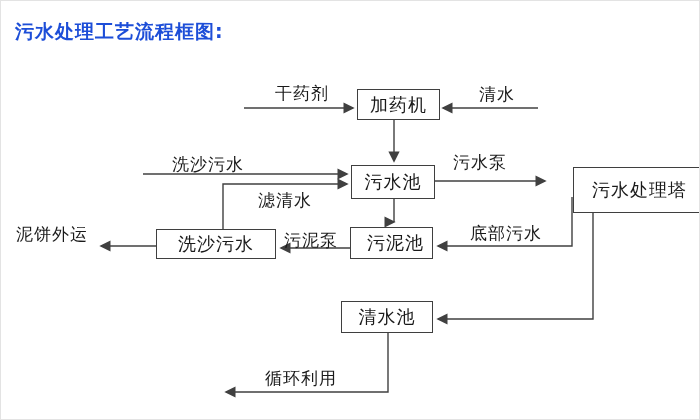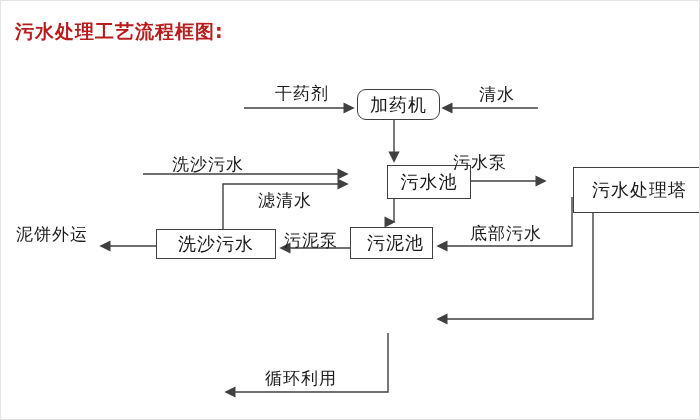--- a/index.html
+++ b/index.html
@@ -18,21 +18,21 @@
     overflow: hidden;
     color: #1a1a1a;
   }
   .title {
     position: absolute;
     left: 14px;
     top: 18px;
     font-size: 19px;
     font-weight: bold;
     letter-spacing: 1px;
-    color: #b91c1c;
+    color: #1d4ed8;
     white-space: nowrap;
   }
   .node {
     position: absolute;
     box-sizing: border-box;
     border: 1.5px solid #3f3f3f;
     background: #ffffff;
     display: flex;
     align-items: center;
     justify-content: center;
@@ -78,30 +78,31 @@
       <path d="M434,180 L544,180" marker-end="url(#arr)"></path>
       <path d="M393,198 L393,221 L393,221" marker-end="url(#arr)"></path>
       <path d="M571,196 L571,245 L437,245" marker-end="url(#arr)"></path>
       <path d="M349,247 L280,247" marker-end="url(#arr)"></path>
       <path d="M155,245 L100,245" marker-end="url(#arr)"></path>
       <path d="M592,196 L592,318 L437,318" marker-end="url(#arr)"></path>
       <path d="M387,332 L387,391 L225,391" marker-end="url(#arr)"></path>
     </g>
   </svg>
 
-  <div class="node" style="left:356px; top:88px; width:83px; height:31px;border-radius:9px;">加药机</div>
+  <div class="node" style="left:356px; top:88px; width:83px; height:31px;">加药机</div>
 
-  <div class="node" style="left:350px; top:164px; width:84px; height:34px;margin-left:36px;">污水池</div>
+  <div class="node" style="left:350px; top:164px; width:84px; height:34px;">污水池</div>
 
   <div class="node" style="left:572px; top:166px; width:133px; height:46px;">污水处理塔</div>
 
   <div class="node" style="left:155px; top:228px; width:120px; height:30px;">洗沙污水</div>
 
   <div class="node" style="left:349px; top:226px; width:83px; height:32px;padding-left:8px;">污泥池</div>
 
+  <div class="node" style="left:340px; top:300px; width:92px; height:32px;">清水池</div>
 
   <div class="flow-label" style="left:256px; top:81px;margin-left:18px;">干药剂</div>
 
   <div class="flow-label" style="left:478px; top:82px;text-align:right;">清水</div>
 
   <div class="flow-label" style="left:171px; top:152px;">洗沙污水</div>
 
   <div class="flow-label" style="left:452px; top:150px;">污水泵</div>
 
   <div class="flow-label" style="left:15px; top:222px;">泥饼外运</div>

